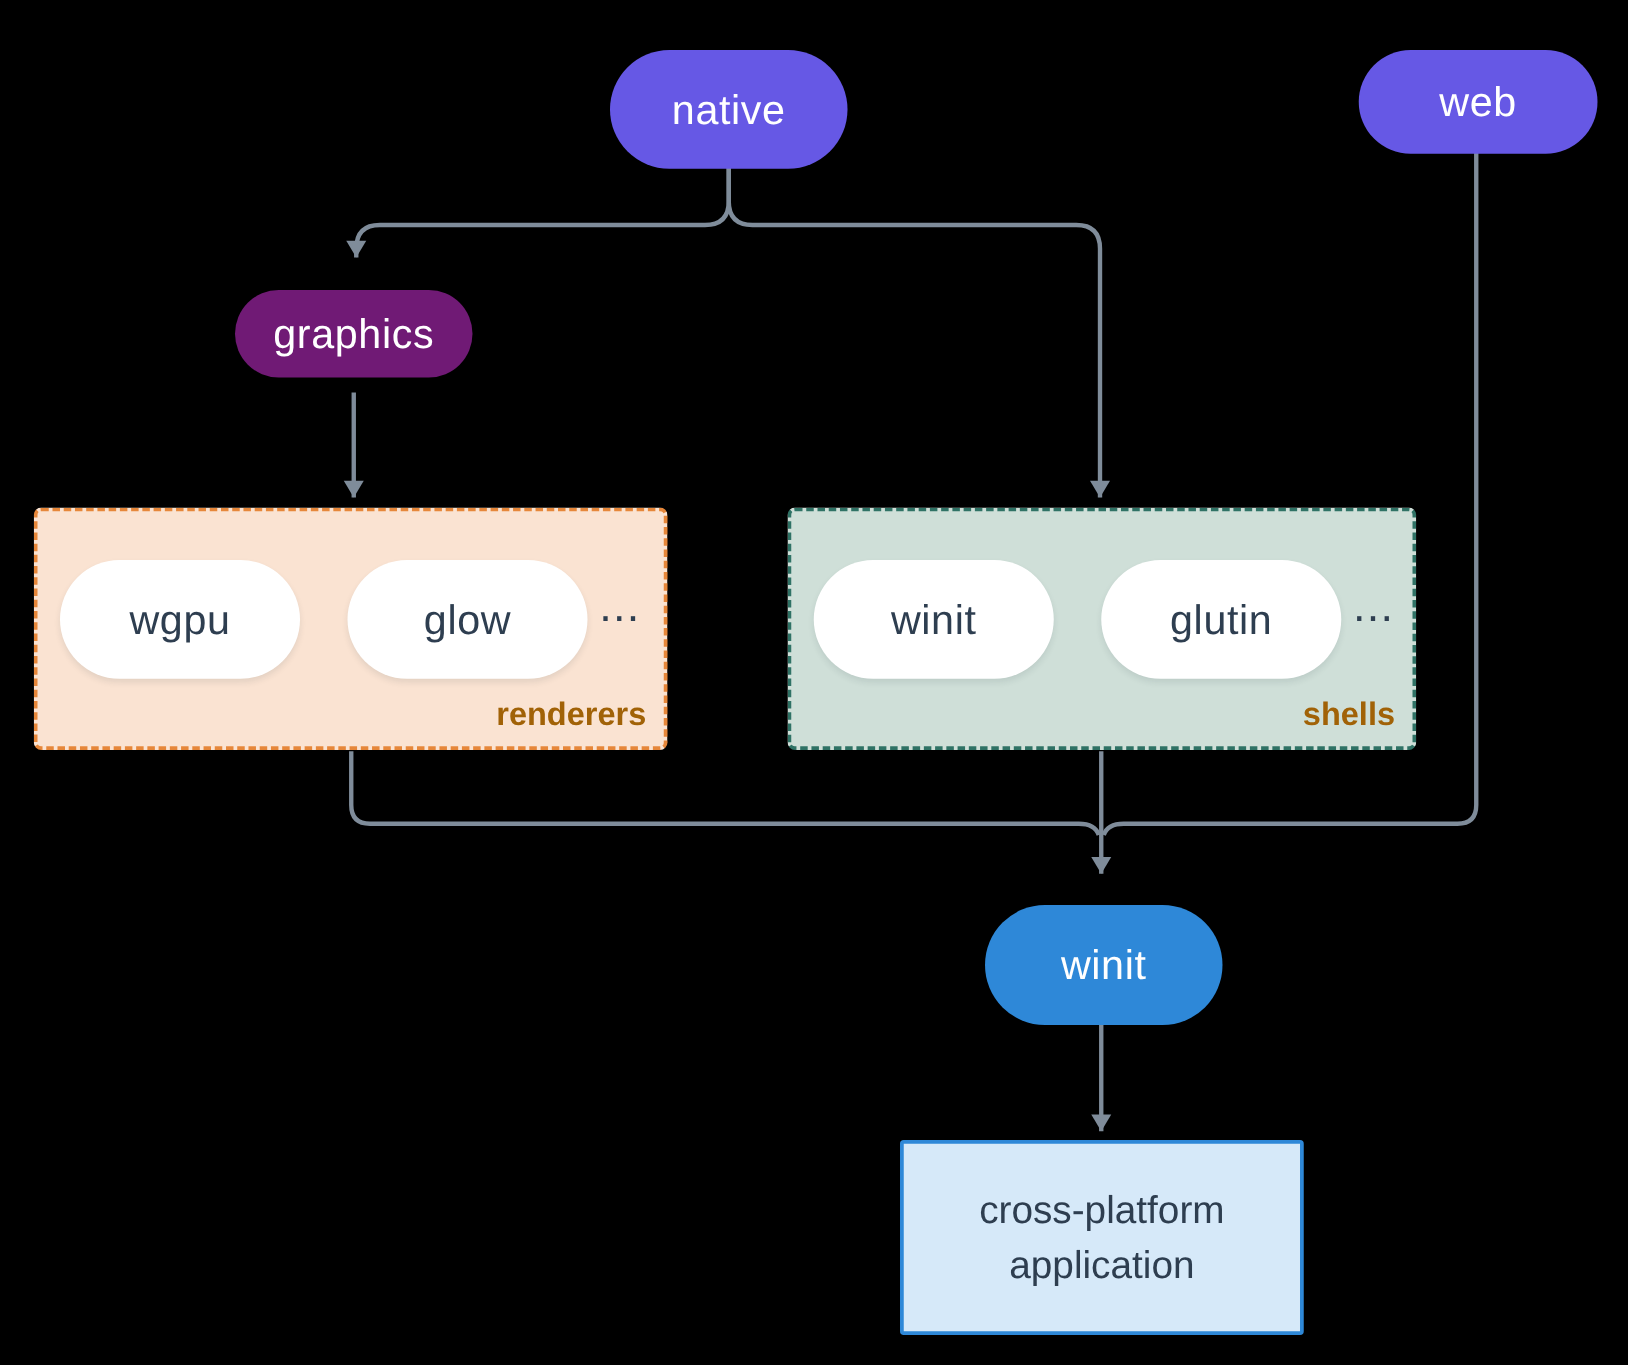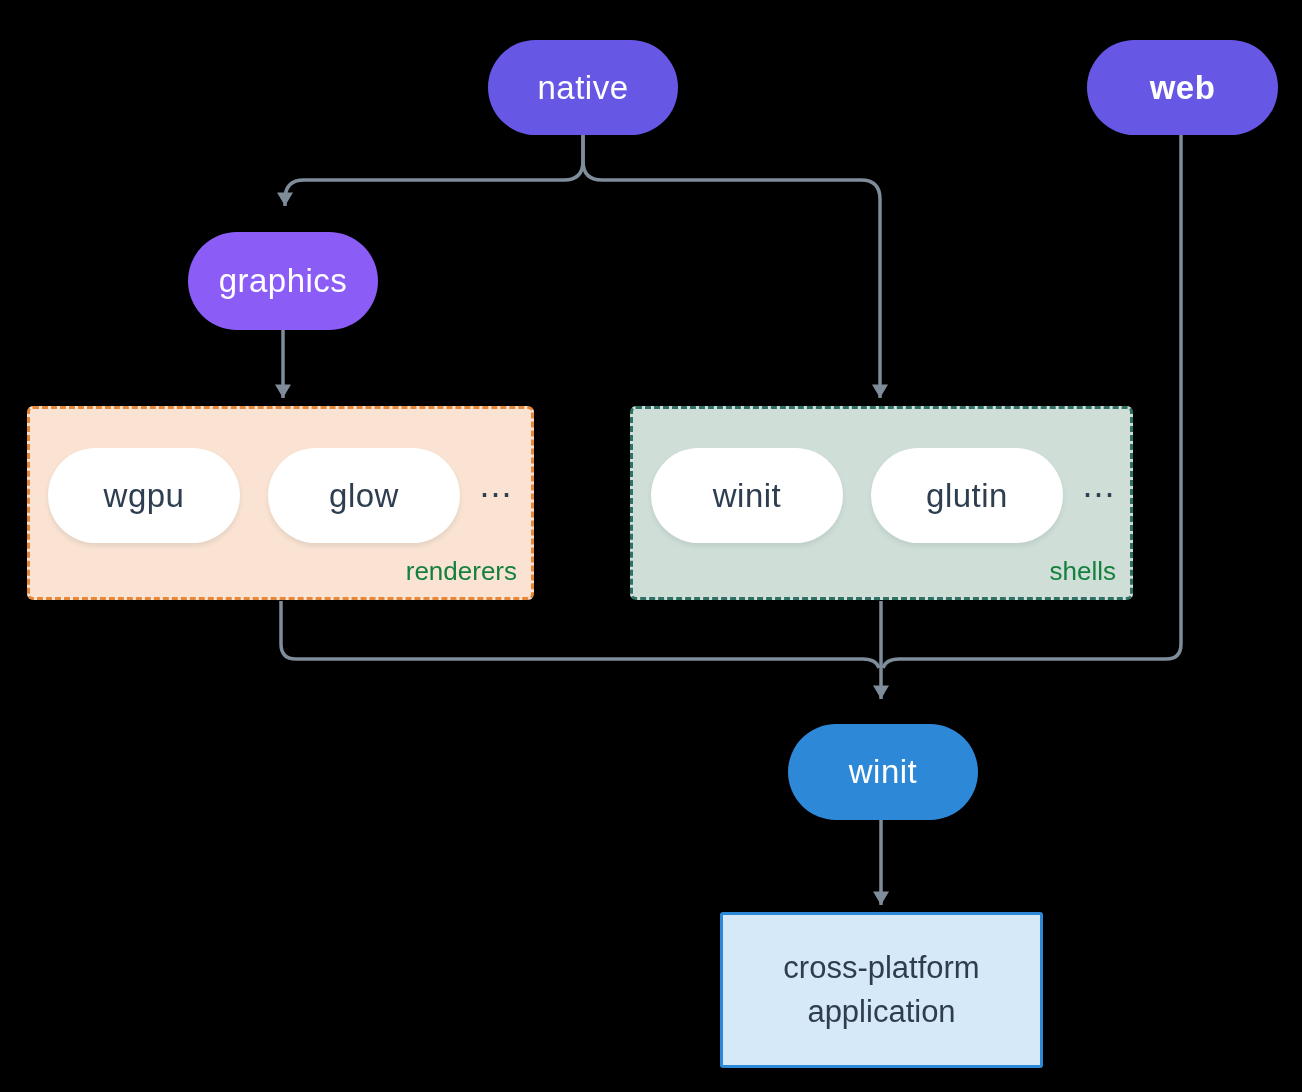--- a/index.html
+++ b/index.html
@@ -8,35 +8,35 @@
     font-family:"Liberation Sans","DejaVu Sans",sans-serif;overflow:hidden;
   }
   .wires{position:absolute;left:0;top:0;width:1302px;height:1092px;}
   .pill{
     position:absolute;display:flex;align-items:center;justify-content:center;
     border-radius:60px;font-size:33px;letter-spacing:.5px;margin-top:16px;
   }
   .pill.colored{color:#ffffff;}
   .pill.white{background:#ffffff;color:#2e3e50;box-shadow:0 3px 5px rgba(30,45,60,.10);}
   #node-native{left:488px;top:24px;width:190px;height:95px;background:#6658e5;}
-  #node-web{left:1087px;top:24px;width:191px;height:95px;background:#6658e5;font-weight:bold;}
-  #node-graphics{left:188px;top:216px;width:190px;height:98px;background:#8b5cf6;}
+  #node-web{left:1087px;top:24px;width:191px;height:83px;background:#6658e5;}
+  #node-graphics{left:188px;top:216px;width:190px;height:70px;background:#701a75;}
   #node-iced{left:788px;top:708px;width:190px;height:96px;background:#2e88d8;}
   .group{position:absolute;border-radius:6px;box-sizing:border-box;}
   #group-renderers{left:27px;top:406px;width:507px;height:194px;background:#fae3d2;border:3px dashed #e6873a;}
   #group-shells{left:630px;top:406px;width:503px;height:194px;background:#cfdfd8;border:3px dashed #2f7265;}
   .group .pill{width:192px;height:95px;top:23px;}
   .item-a{left:18px;}
-  .item-b{left:238px;}
+  .item-b{left:248px;}
   .dots{
     position:absolute;left:444px;top:46px;width:44px;height:60px;
     display:flex;align-items:center;justify-content:center;
     font-size:36px;color:#2e3e50;letter-spacing:1px;
   }
-  .grouplabel{position:absolute;right:14px;bottom:10px;font-size:26px;color:#15803d;}
+  .grouplabel{position:absolute;right:14px;bottom:10px;font-size:26px;color:#a16207;font-weight:bold;}
   #node-application{
     position:absolute;left:720px;top:912px;width:323px;height:156px;box-sizing:border-box;
     background:#d6e9f9;border:3px solid #2e88d8;border-radius:3px;
     display:flex;align-items:center;justify-content:center;text-align:center;
     color:#2e3e50;font-size:31px;line-height:1.42;padding:0 28px;
   }
 </style>
 </head>
 <body>
 

